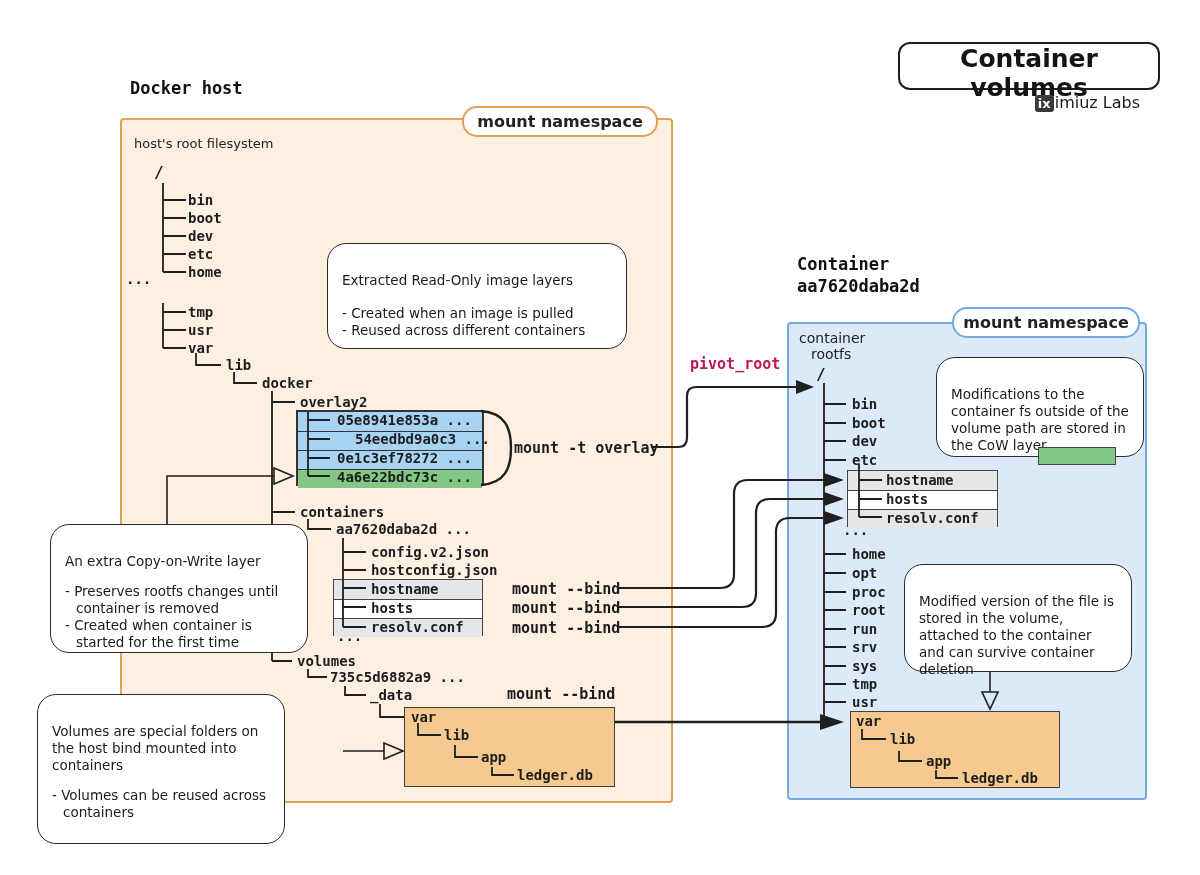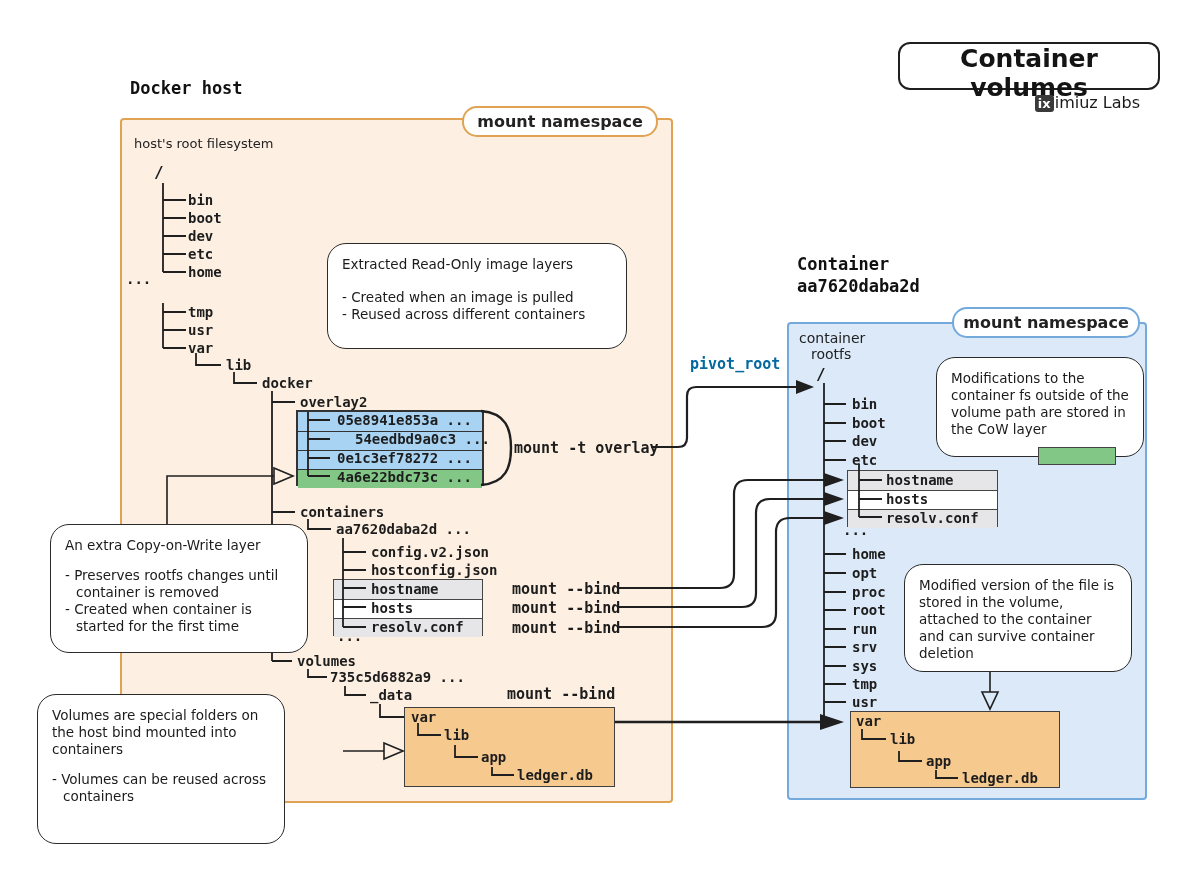--- a/index.html
+++ b/index.html
@@ -4,21 +4,21 @@
 <style>
   html,body{margin:0;padding:0;background:#fff}
   #canvas{position:relative;width:1200px;height:875px;background:#ffffff;overflow:hidden;
           font-family:"DejaVu Sans",sans-serif}
   .mono{position:absolute;font:700 14px "DejaVu Sans Mono",monospace;color:#1d1d1d;white-space:pre;line-height:17px}
   .mono16{position:absolute;font:700 16px "DejaVu Sans Mono",monospace;color:#1d1d1d;white-space:pre}
   .mono15{position:absolute;font:700 15px "DejaVu Sans Mono",monospace;color:#1d1d1d;white-space:pre}
   .hand{position:absolute;font:400 14px "DejaVu Sans",sans-serif;color:#222;white-space:pre;line-height:16px}
   .biglabel{position:absolute;font:700 17px "DejaVu Sans Mono",monospace;color:#111;white-space:pre}
   .bubble{position:absolute;background:#fff;border:1.7px solid #2b2b2b;border-radius:19px;
-          padding:12px 14px;font:400 13.5px "DejaVu Sans",sans-serif;line-height:17px;color:#1b1b1b;box-sizing:border-box;z-index:5}
+          padding:28px 14px;font:400 13.5px "DejaVu Sans",sans-serif;line-height:17px;color:#1b1b1b;box-sizing:border-box;z-index:5}
   .bubble .title{margin-bottom:13px}
   .bullet{padding-left:11px;text-indent:-11px}
   .badge{position:absolute;background:#fff;text-align:center;font:600 16px "DejaVu Sans",sans-serif;
          color:#222;border-radius:15px;z-index:6;box-sizing:border-box}
   .bigbox{position:absolute;box-sizing:border-box;border-radius:4px;z-index:1}
   .rowbox{position:absolute;box-sizing:border-box;z-index:2}
   .row{position:absolute;left:0;right:0;box-sizing:border-box}
   svg.lines{position:absolute;left:0;top:0;z-index:3}
   .txt{z-index:4}
   #title-box{position:absolute;left:898px;top:42px;width:258px;height:44px;border:2.5px solid #1f1f1f;
@@ -159,21 +159,21 @@
 
   <div class="mono txt" style="left:297px;top:653px">volumes</div>
   <div class="mono txt" style="left:330px;top:669px">735c5d6882a9 ...</div>
   <div class="mono txt" style="left:370px;top:687px">_data</div>
   <div class="mono txt" style="left:411px;top:709px">var</div>
   <div class="mono txt" style="left:444px;top:727px">lib</div>
   <div class="mono txt" style="left:481px;top:749px">app</div>
   <div class="mono txt" style="left:517px;top:767px">ledger.db</div>
 
   <div class="mono15 txt" style="left:514px;top:439px">mount -t overlay</div>
-  <div class="mono15 txt" style="left:690px;top:355px;color:#0369a1">pivot_root</div>
+  <div class="mono15 txt" style="left:690px;top:355px;color:#be185d">pivot_root</div>
   <div class="mono15 txt" style="left:512px;top:580px">mount --bind</div>
   <div class="mono15 txt" style="left:512px;top:599px">mount --bind</div>
   <div class="mono15 txt" style="left:512px;top:619px">mount --bind</div>
   <div class="mono15 txt" style="left:507px;top:685px">mount --bind</div>
 
   <div class="mono16 txt" style="left:816px;top:365px">/</div>
   <div class="mono txt" style="left:852px;top:396px">bin</div>
   <div class="mono txt" style="left:852px;top:415px">boot</div>
   <div class="mono txt" style="left:852px;top:433px">dev</div>
   <div class="mono txt" style="left:852px;top:452px">etc</div>

